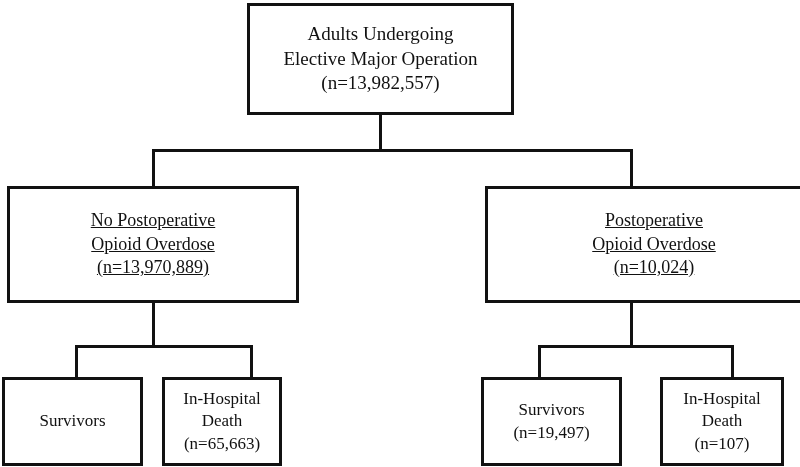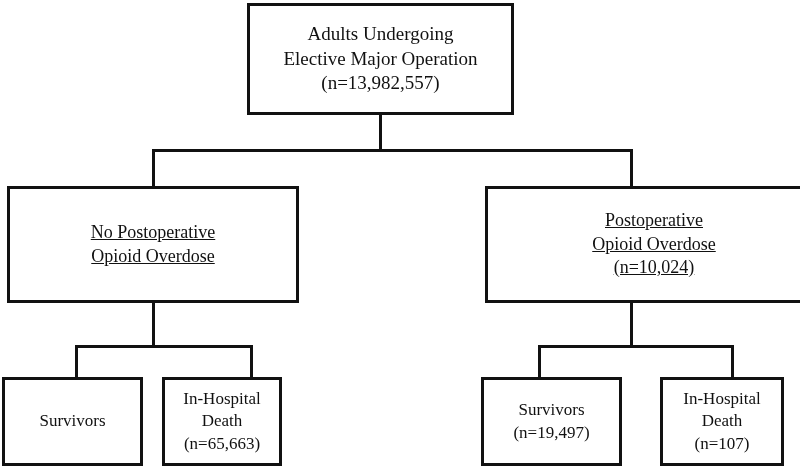--- a/index.html
+++ b/index.html
@@ -93,20 +93,21 @@
 
   <div class="node lvl1" id="node-root">
     <span class="line">Adults Undergoing</span>
     <span class="line">Elective Major Operation</span>
     <span class="line">(n=13,982,557)</span>
   </div>
 
   <div class="node lvl2" id="node-no-overdose">
     <span class="line">No Postoperative</span>
     <span class="line">Opioid Overdose</span>
+    <span class="line">(n=13,970,889)</span>
   </div>
 
   <div class="node lvl2" id="node-overdose">
     <span class="line">Postoperative</span>
     <span class="line">Opioid Overdose</span>
     <span class="line">(n=10,024)</span>
   </div>
 
   <div class="node lvl3" id="node-surv-left">
     <span class="line">Survivors</span>

